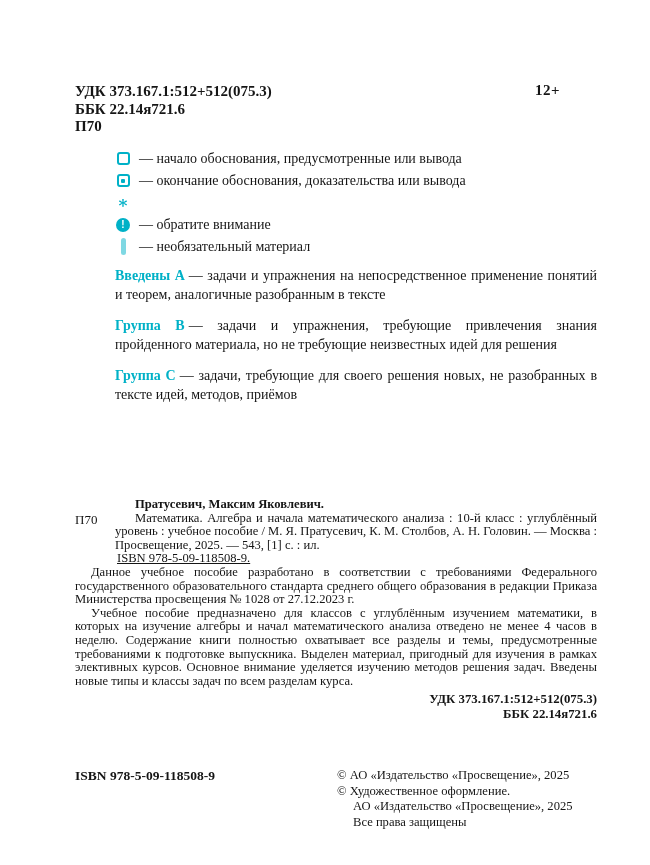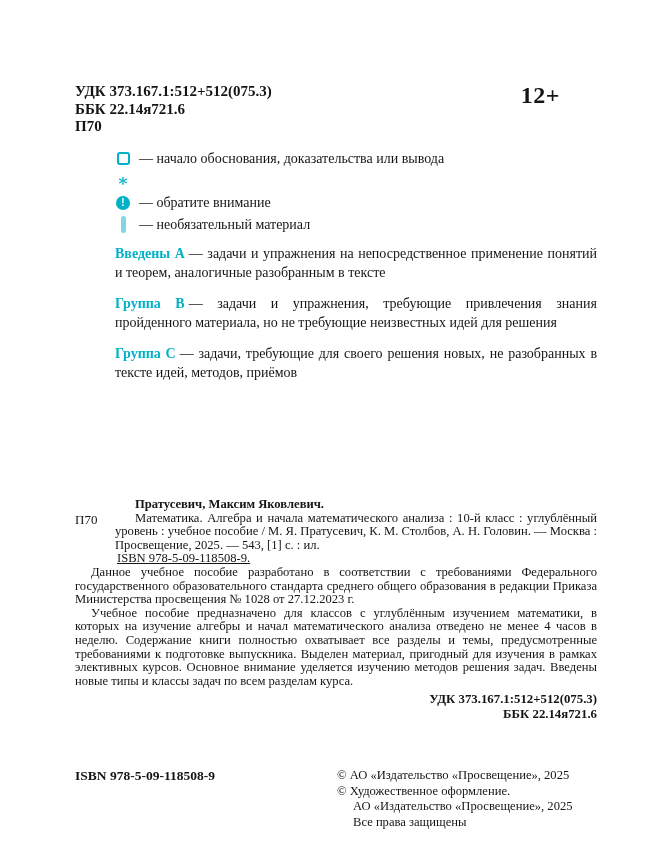--- a/index.html
+++ b/index.html
@@ -6,21 +6,21 @@
   html,body { background:#ffffff; }
   body {
     width:650px; height:865px;
     font-family:"Liberation Serif","DejaVu Serif",serif;
     color:#151515;
   }
   .page { position:relative; width:612px; height:865px; background:#ffffff; overflow:hidden; }
 
   
   .top-block { position:absolute; left:75px; top:83px; font-size:15px; line-height:17.5px; font-weight:bold; }
-  .age-badge { position:absolute; right:52px; top:82px; font-size:24px; font-weight:bold; letter-spacing:.5px; }
+  .age-badge { position:absolute; right:52px; top:82px; font-size:15px; font-weight:bold; letter-spacing:.5px; }
 
   
   .legend { position:absolute; left:115px; top:151px; width:482px; font-size:14px; }
   .legend-title { font-weight:bold; font-size:14.5px; margin-bottom:10px; }
   .legend-item { display:flex; align-items:center; margin-bottom:7px; height:15px; }
   .li-icon { width:16px; display:flex; align-items:center; justify-content:center; margin-right:8px; flex:0 0 16px; }
   .li-text { white-space:nowrap; }
 
   .sq { display:inline-flex; align-items:center; justify-content:center;
         width:13px; height:13px; border:2.2px solid var(--accent,#00b1c7); border-radius:3px; }
@@ -61,23 +61,31 @@
   </div>
 
   <div class="age-badge">12+</div>
 
   <div class="legend">
 
     <div class="legend-item">
       <span class="li-icon">
           <span class="sq"></span>
         </span>
-      <span class="li-text">— начало обоснования, доказательства или вывода</span>
+      <span class="li-text">— начало обоснования, предусмотренные или вывода</span>
     </div>
 
+    <div class="legend-item">
+      <span class="li-icon">
+          <span class="sq">
+            <span class="sq-dot"></span>
+          </span>
+        </span>
+      <span class="li-text">— окончание обоснования, доказательства или вывода</span>
+    </div>
 
     <div class="legend-item">
       <span class="li-icon">
           <span class="ast">∗</span>
         </span>
     </div>
 
     <div class="legend-item">
       <span class="li-icon">
           <span class="excl">

